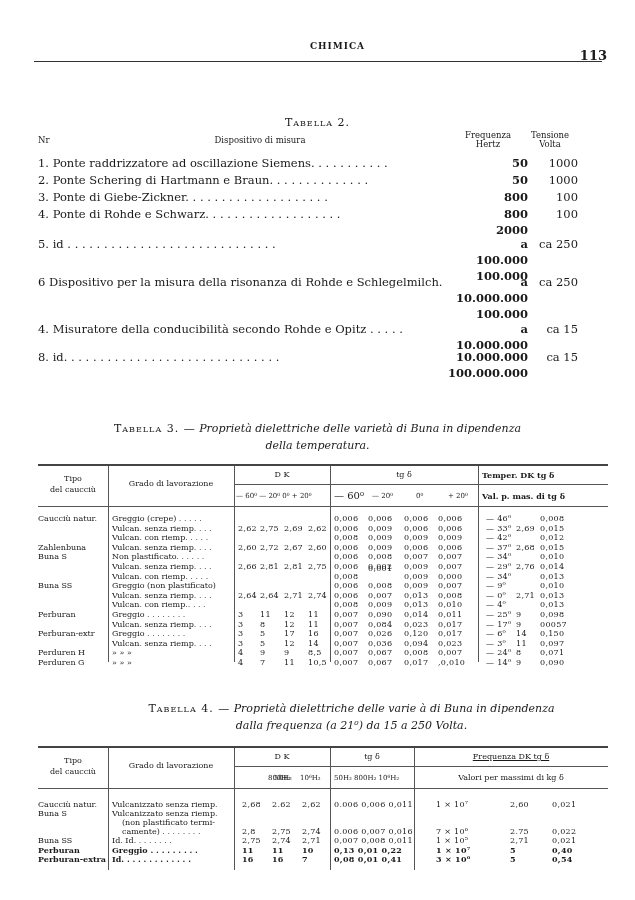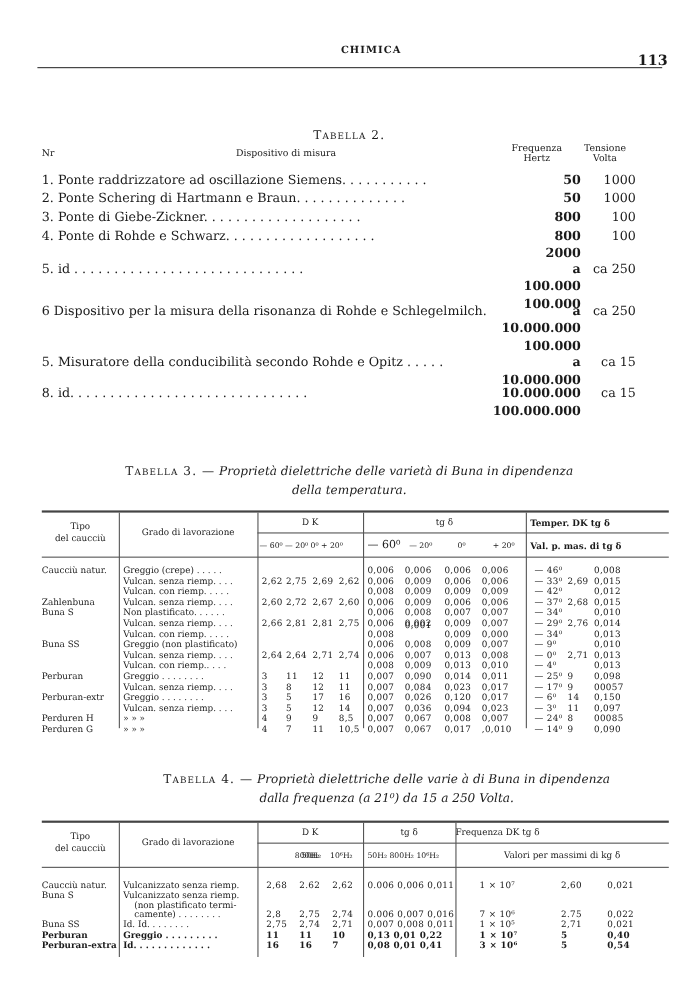--- a/index.html
+++ b/index.html
@@ -52,21 +52,21 @@
     <div class="abs t2-row" style="top: 236px; width: 400px;">5. id . . . . . . . . . . . . . . . . . . . . . . . . . . . . .</div>
     <div class="abs t2-row" style="left:448px;width:80px;text-align:right;font-weight:bold;top:236px;">a</div>
     <div class="abs t2-row" style="left:448px;width:80px;text-align:right;font-weight:bold;top:252px;">100.000</div>
     <div class="abs t2-row" style="left:448px;width:80px;text-align:right;font-weight:bold;top:268px;">100.000</div>
     <div class="abs t2-row" style="left:532px;width:46px;text-align:right;top:236px;">ca 250</div>
     <div class="abs t2-row" style="top: 274px; width: 400px;">6 Dispositivo per la misura della risonanza di Rohde e Schlegelmilch.</div>
     <div class="abs t2-row" style="left:448px;width:80px;text-align:right;font-weight:bold;top:274px;">a</div>
     <div class="abs t2-row" style="left:448px;width:80px;text-align:right;font-weight:bold;top:290px;">10.000.000</div>
     <div class="abs t2-row" style="left:448px;width:80px;text-align:right;font-weight:bold;top:306px;">100.000</div>
     <div class="abs t2-row" style="left:532px;width:46px;text-align:right;top:274px;">ca 250</div>
-    <div class="abs t2-row" style="top: 321px; width: 400px;">5. Misuratore della conducibilità secondo Rohde e Opitz . . . . .</div>
+    <div class="abs t2-row" style="top: 321px; width: 400px;">4. Misuratore della conducibilità secondo Rohde e Opitz . . . . .</div>
     <div class="abs t2-row" style="left:448px;width:80px;text-align:right;font-weight:bold;top:321px;">a</div>
     <div class="abs t2-row" style="left:448px;width:80px;text-align:right;font-weight:bold;top:337px;">10.000.000</div>
     <div class="abs t2-row" style="left:532px;width:46px;text-align:right;top:321px;">ca  15</div>
     <div class="abs t2-row" style="top: 349px; width: 400px;">8. id. . . . . . . . . . . . . . . . . . . . . . . . . . . . . .</div>
     <div class="abs t2-row" style="left:448px;width:80px;text-align:right;font-weight:bold;top:349px;">10.000.000</div>
     <div class="abs t2-row" style="left:448px;width:80px;text-align:right;font-weight:bold;top:365px;">100.000.000</div>
     <div class="abs t2-row" style="left:532px;width:46px;text-align:right;top:349px;">ca  15</div>
   </div>
 
 <div class="abs cap" style="top:420px;">
@@ -261,21 +261,21 @@
       <div class="cell num" style="left:200px;top:184.4px;">4</div>
       <div class="cell num" style="left:222px;top:184.4px;">9</div>
       <div class="cell num" style="left:246px;top:184.4px;">9</div>
       <div class="cell num" style="left:270px;top:184.4px;">8,5</div>
       <div class="cell num" style="left:296px;top:184.4px;">0,007</div>
       <div class="cell num" style="left:330px;top:184.4px;">0,067</div>
       <div class="cell num" style="left:366px;top:184.4px;">0,008</div>
       <div class="cell num" style="left:400px;top:184.4px;">0,007</div>
       <div class="cell num" style="left:448px;top:184.4px;">— 24⁰</div>
       <div class="cell num" style="left:478px;top:184.4px;">8</div>
-      <div class="cell num" style="left:502px;top:184.4px;">00085</div>
+      <div class="cell num" style="left:502px;top:184.4px;">0,071</div>
       <div class="cell" style="left:0;top:194px;">Perduren G</div>
       <div class="cell" style="left:74px;top:194px;">»        »        »</div>
       <div class="cell num" style="left:200px;top:194px;">4</div>
       <div class="cell num" style="left:222px;top:194px;">7</div>
       <div class="cell num" style="left:246px;top:194px;">11</div>
       <div class="cell num" style="left:270px;top:194px;">10,5</div>
       <div class="cell num" style="left:296px;top:194px;">0,007</div>
       <div class="cell num" style="left:330px;top:194px;">0,067</div>
       <div class="cell num" style="left:366px;top:194px;">0,017</div>
       <div class="cell num" style="left:400px;top:194px;">,0,010</div>
@@ -302,21 +302,21 @@
 
   <div class="cell" style="left:0;width:70px;text-align:center;top:10px;">Tipo</div>
   <div class="cell" style="left:0;width:70px;text-align:center;top:21px;">del caucciù</div>
   <div class="cell" style="left:70px;width:126px;text-align:center;top:15px;">Grado di lavorazione</div>
   <div class="cell" style="left:196px;width:96px;text-align:center;top:6px;">D K</div>
   <div class="cell" style="left:200px;top:27px;font-size:7px;padding-left:36px;">50H₂</div>
   <div class="cell" style="left:230px;top:27px;font-size:7px;">800H₂</div>
   <div class="cell" style="left:262px;top:27px;font-size:7px;">10⁶H₂</div>
   <div class="cell" style="left:292px;width:84px;text-align:center;top:6px;">tg δ</div>
   <div class="cell" style="left:296px;top:27px;font-size:7px;">50H₂ 800H₂ 10⁶H₂</div>
-  <div class="cell" style="left:376px;width:194px;top:6px;">Frequenza DK tg δ</div>
+  <div class="cell" style="left:376px;width:194px;text-align:center;top:6px;text-decoration:underline;">Frequenza DK tg δ</div>
   <div class="cell" style="left:376px;width:194px;text-align:center;top:27px;">Valori per massimi di kg δ</div>
 
   <div id="t4rows">
       <div class="cell" style="left:0;top:54px;">Caucciù natur.</div>
       <div class="cell" style="left:74px;top:54px;">Vulcanizzato senza riemp.</div>
       <div class="cell num" style="left:204px;top:54px;">2,68</div>
       <div class="cell num" style="left:234px;top:54px;">2.62</div>
       <div class="cell num" style="left:264px;top:54px;">2,62</div>
       <div class="cell num" style="left:296px;top:54px;">0.006 0,006 0,011</div>
       <div class="cell num" style="left:398px;top:54px;">1 × 10⁷</div>

